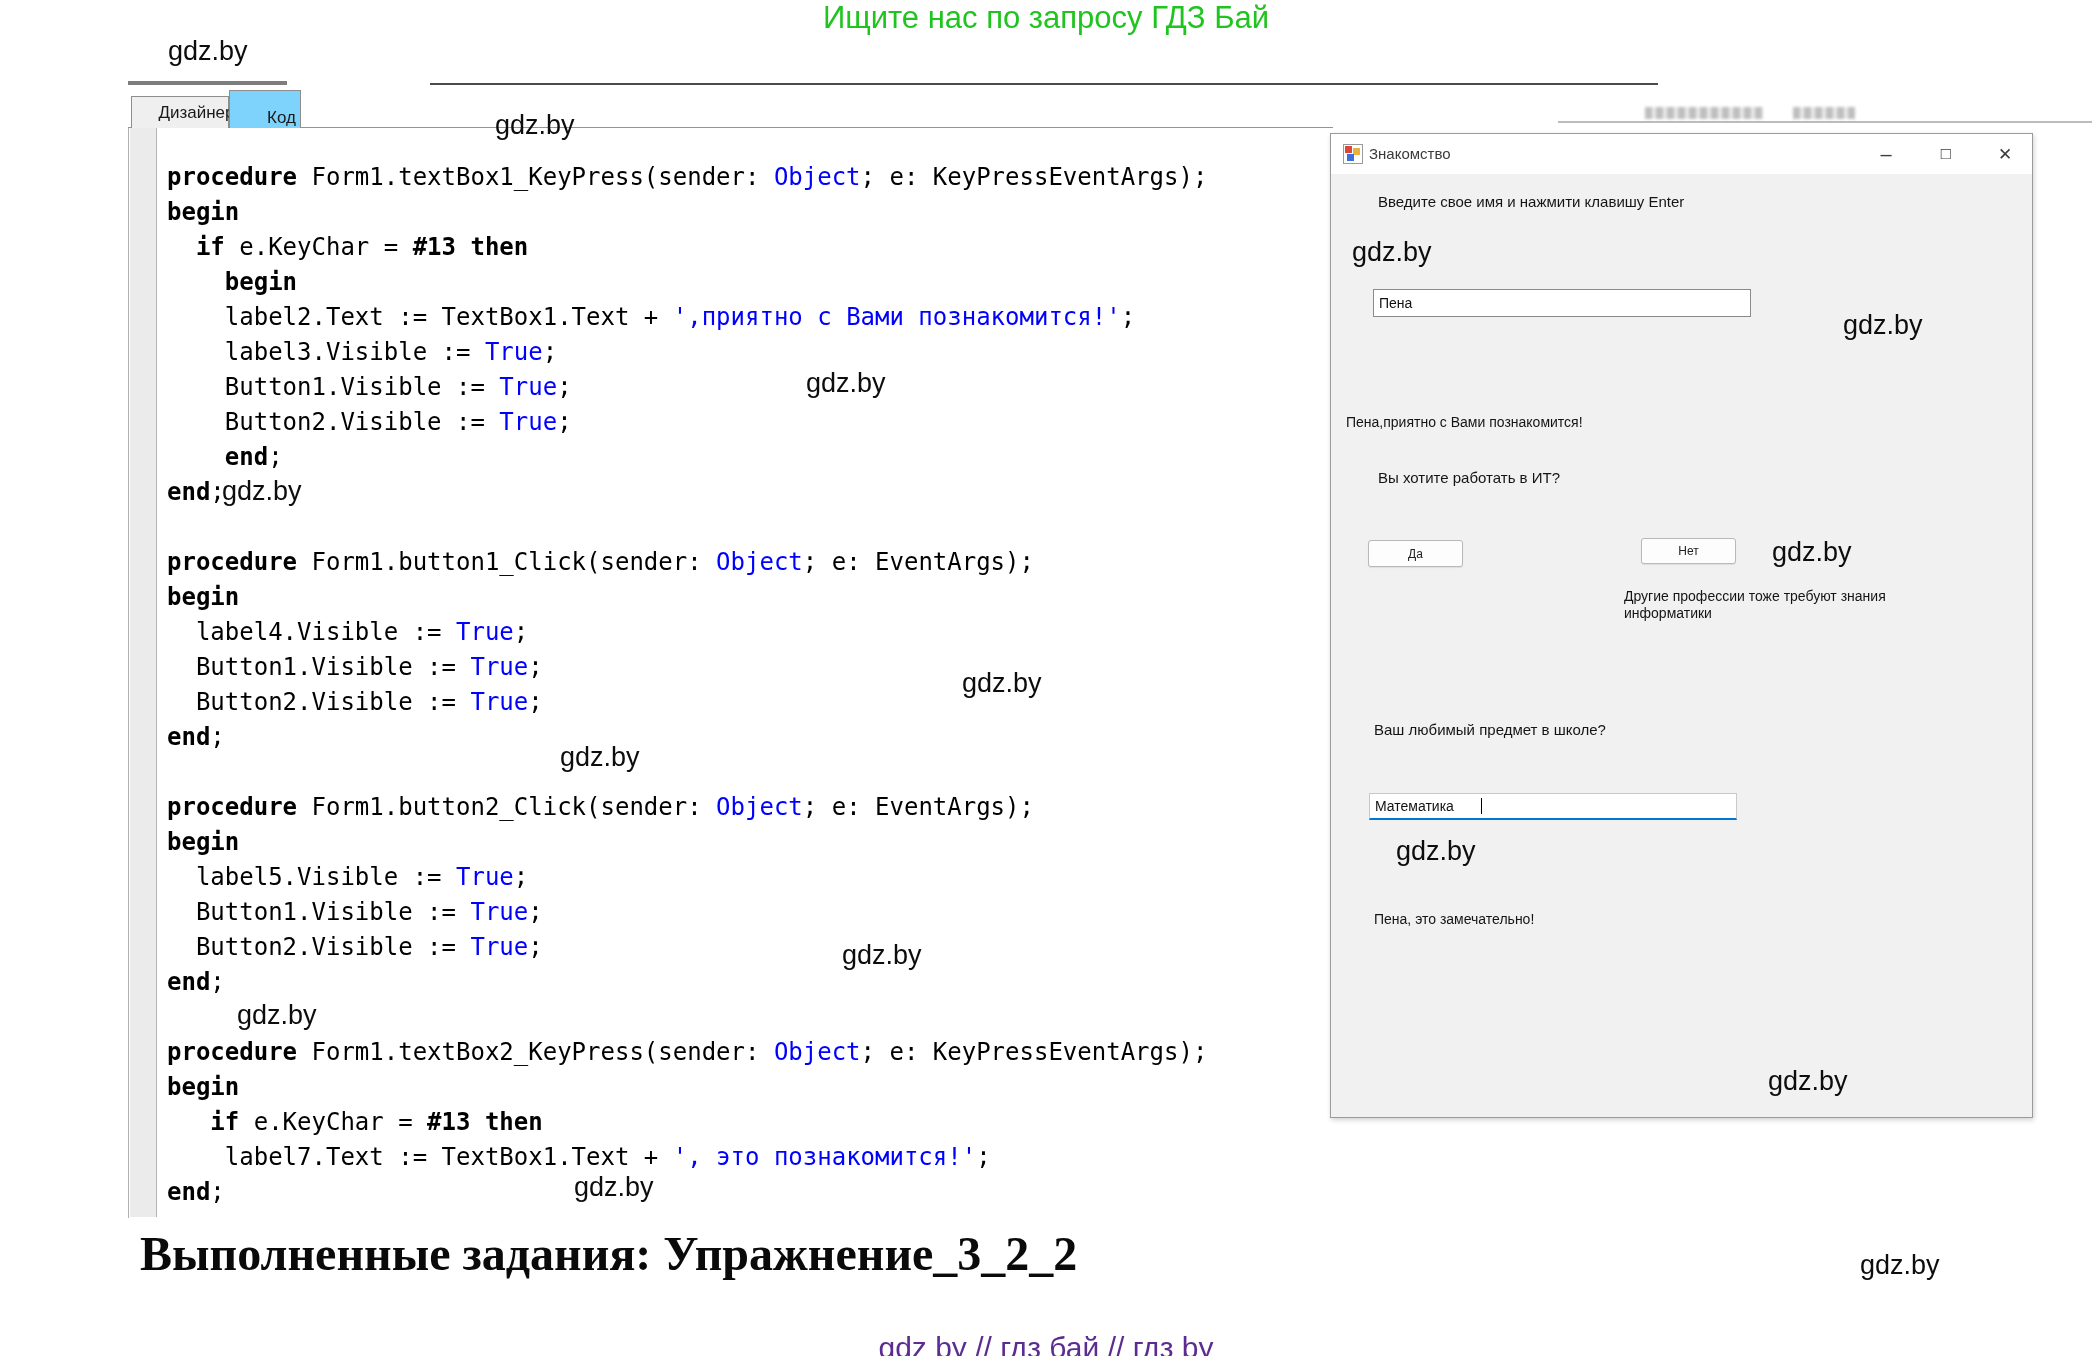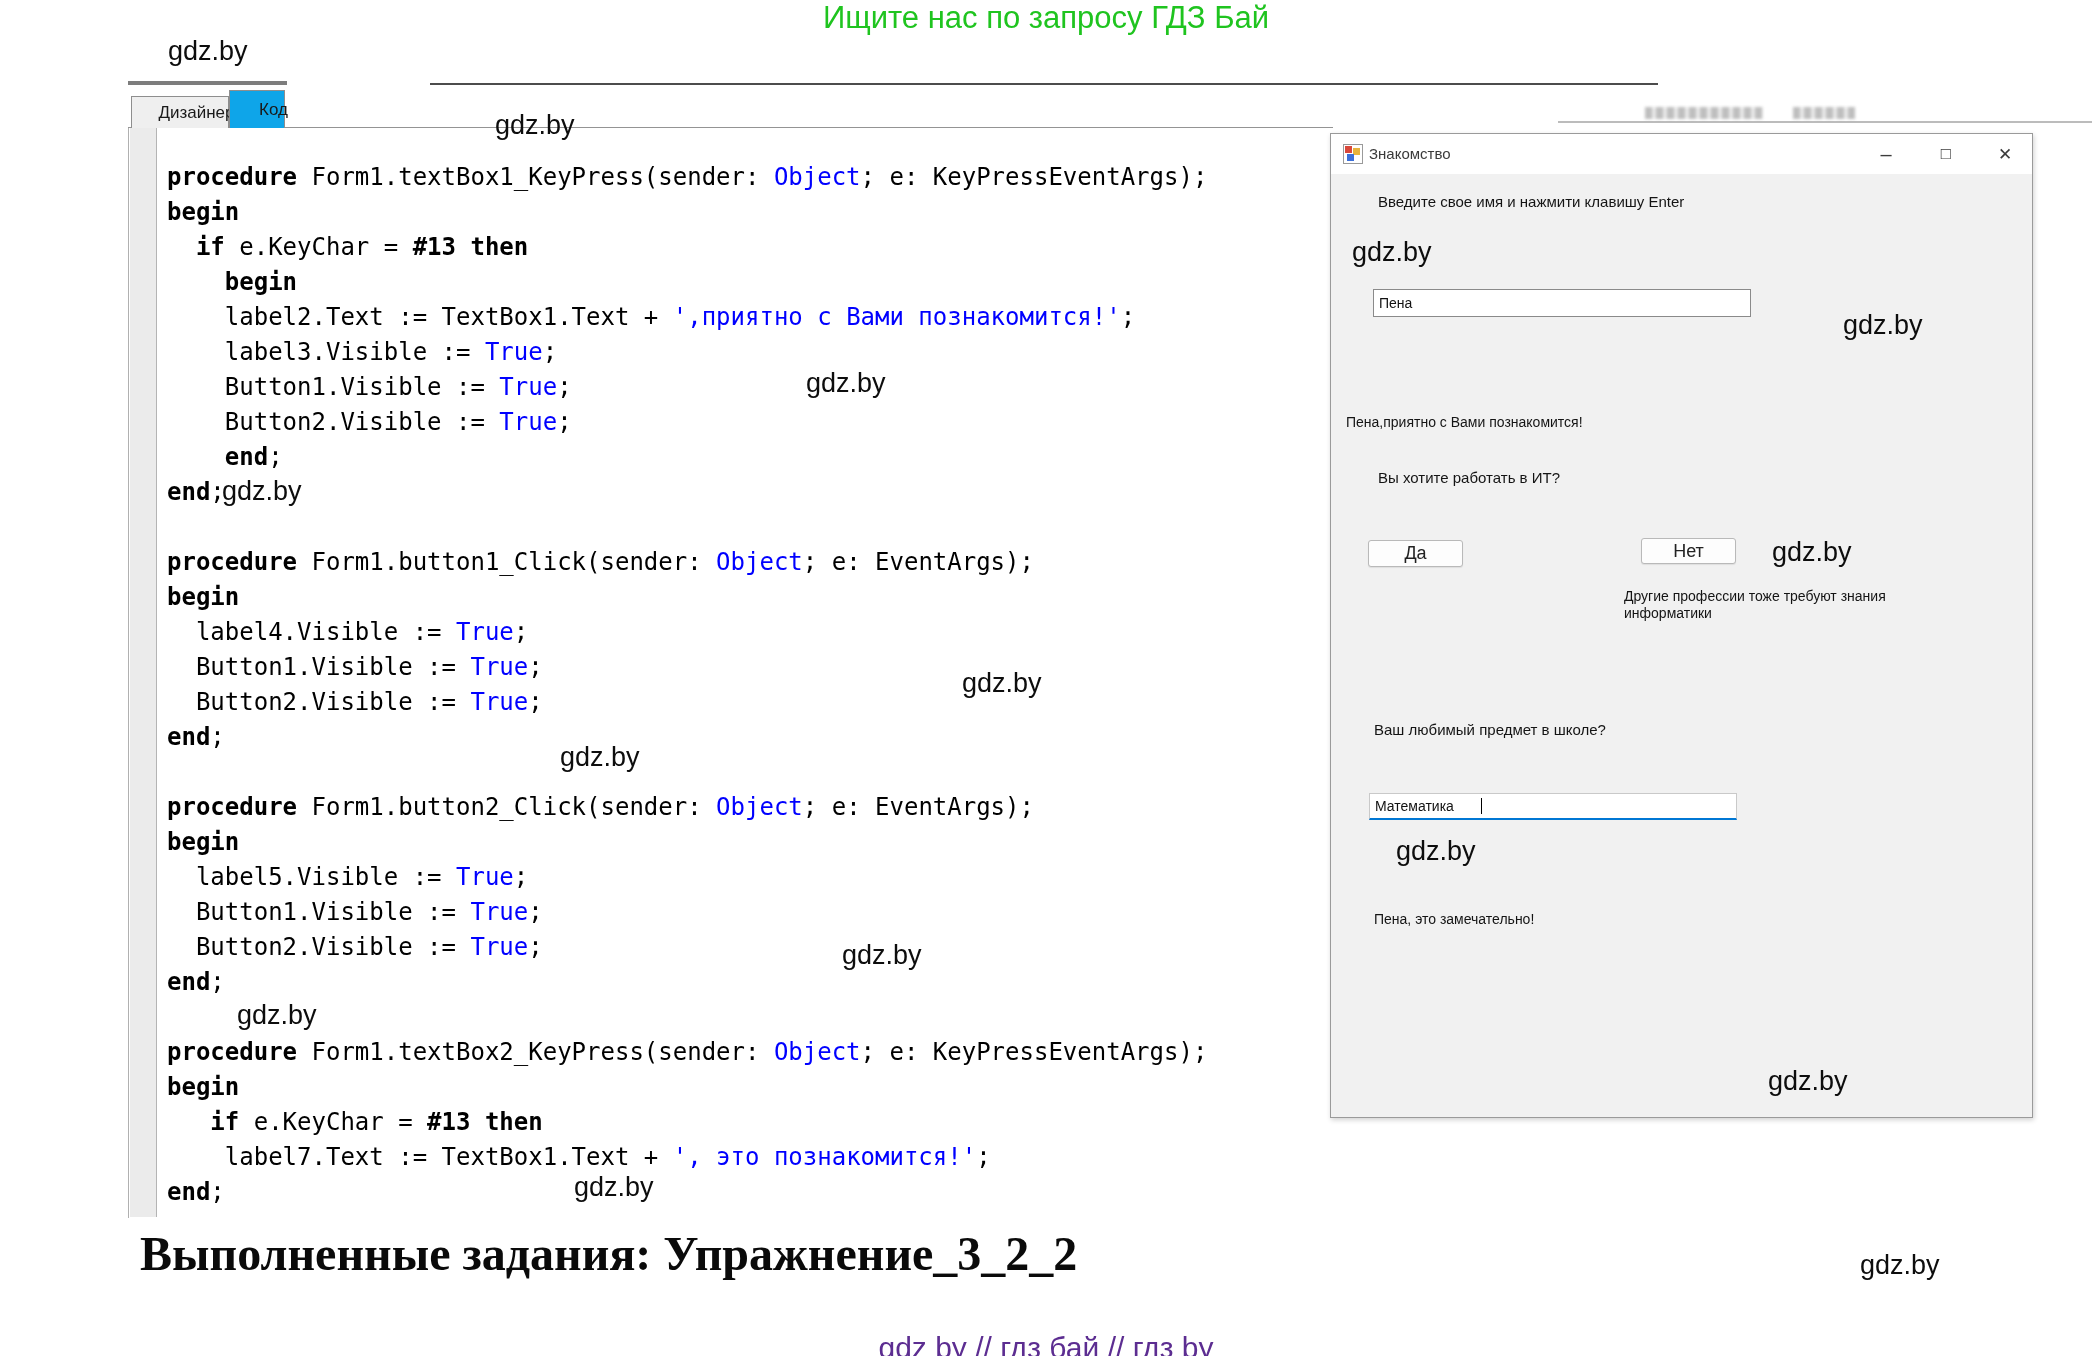--- a/index.html
+++ b/index.html
@@ -21,22 +21,22 @@
   .smudge{position:absolute;height:12px;opacity:.55;filter:blur(1.5px);
     background:repeating-linear-gradient(90deg,#8a8a8a 0 7px,#d8d8d8 7px 11px);}
   .smudge1{left:1645px;top:107px;width:118px;}
   .smudge2{left:1793px;top:107px;width:62px;}
 
   
   .tab{position:absolute;display:flex;align-items:center;justify-content:center;
     font-size:17px;color:#1a1a1a;box-sizing:border-box;padding-left:33px;}
   .tab-designer{left:131px;top:96px;width:98px;height:32px;background:#efefef;
     border:1px solid #8e8e8e;border-bottom:none;z-index:4;}
-  .tab-code{left:229px;top:90px;width:56px;height:38px;background:#0ea5e9;
-    border:1px solid #8e8e8e;border-bottom:none;z-index:6;}
+  .tab-code{left:229px;top:90px;width:72px;height:38px;background:#7dd3fc;
+    border:1px solid #8e8e8e;border-bottom:none;z-index:6;align-items:flex-end;}
   .tabpage-line{position:absolute;left:128px;top:127px;width:1205px;height:1px;background:#949494;z-index:3;}
 
   
   .editor{position:absolute;left:128px;top:128px;width:1205px;height:1090px;background:#fff;
     border-left:1px solid #b0b0b0;box-sizing:border-box;}
   .gutter{position:absolute;left:1px;top:0;width:26px;height:1089px;background:#ebebeb;
     border-right:1px solid #b4b4b4;}
   #code-block{position:absolute;left:38px;top:32px;}
   .code-line{white-space:pre;height:35px;line-height:35px;
     font-family:"DejaVu Sans Mono",monospace;font-size:24px;color:#000;}
@@ -62,21 +62,21 @@
   .winbody{position:absolute;left:0;top:40px;right:0;bottom:0;background:#f1f1f1;}
   .flabel{position:absolute;font-size:15px;color:#141414;white-space:nowrap;}
   .flabel.small{font-size:14px;margin-top:8px;}
   .textbox{position:absolute;background:#fff;border:1px solid #8a8a8a;box-sizing:border-box;
     font-size:14px;color:#111;display:flex;align-items:center;padding-left:5px;}
   .tb1{left:42px;top:115px;width:378px;height:28px;}
   .tb2{left:38px;top:619px;width:368px;height:27px;border:1px solid #c9c9c9;
     border-bottom:2px solid var(--focus-underline,#0077d4);gap:26px;}
   .caret{display:inline-block;width:1px;height:16px;background:#000;margin-left:1px;}
   .fbtn{position:absolute;background:#fdfdfd;border:1px solid #b9b9b9;border-radius:3px;
-    font-size:18px;color:#222;display:flex;align-items:center;justify-content:center;
+    font-size:12px;color:#222;display:flex;align-items:center;justify-content:center;
     box-shadow:0 1px 1px rgba(0,0,0,.08);box-sizing:border-box;}
   .btn-yes{left:37px;top:366px;width:95px;height:27px;}
   .btn-no{left:310px;top:364px;width:95px;height:26px;}
   .label-other{left:293px;top:414px;width:310px;font-size:14px;line-height:17px;white-space:normal;}
 
   
   .footer-title{position:absolute;left:140px;top:1226px;font-family:"Liberation Serif",serif;
     font-weight:bold;font-size:48px;color:#0a0a0a;}
   .footer-note{position:absolute;left:0;right:0;top:1308px;text-align:center;
     font-size:30px;color:var(--purple-note,#5c2d91);margin-top:23px;}

